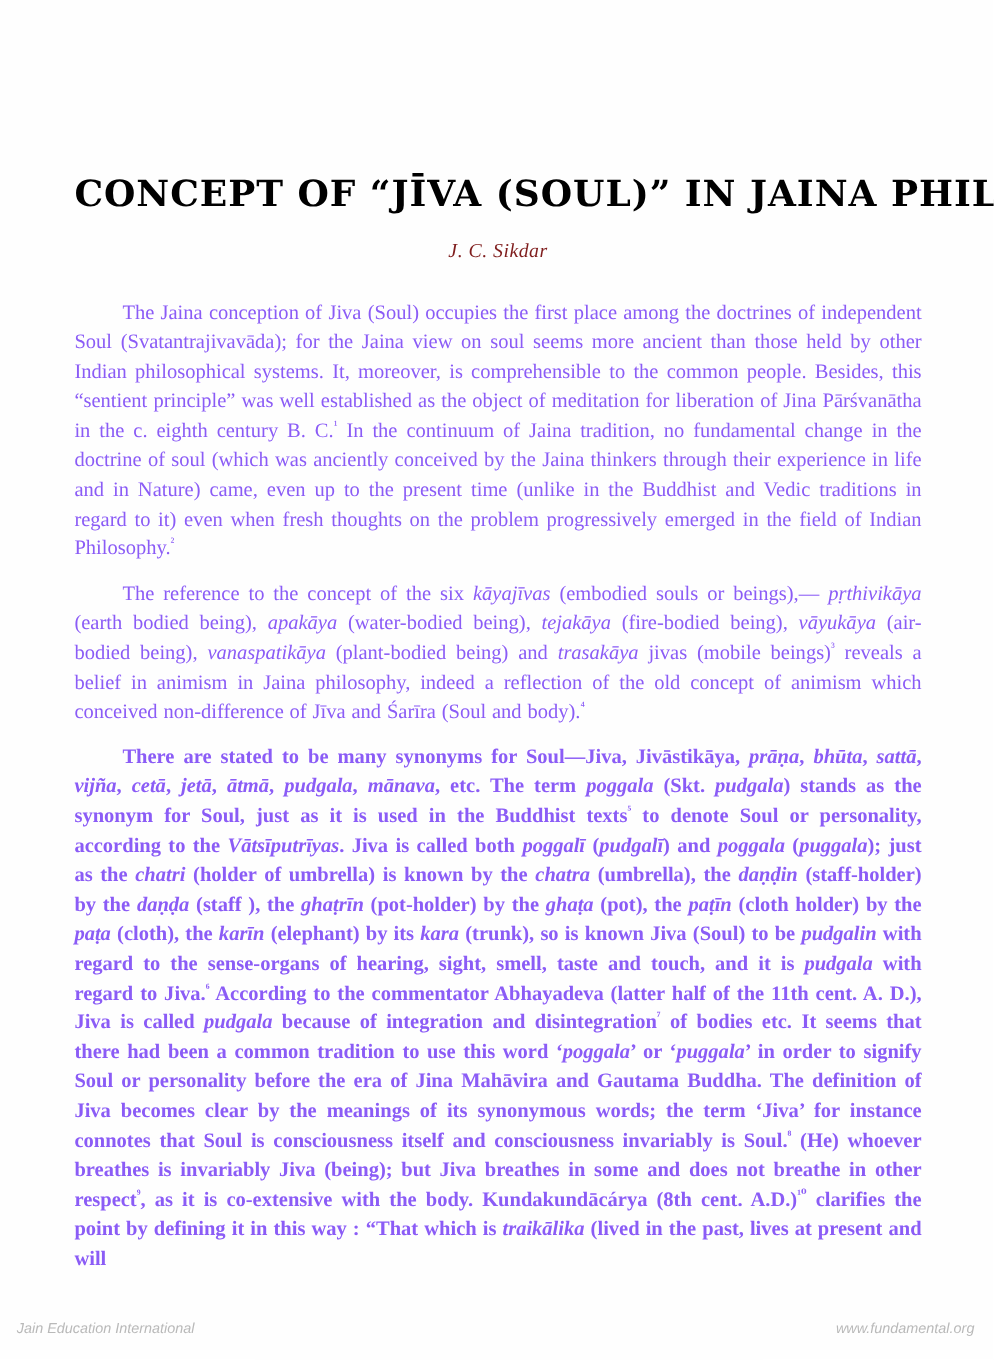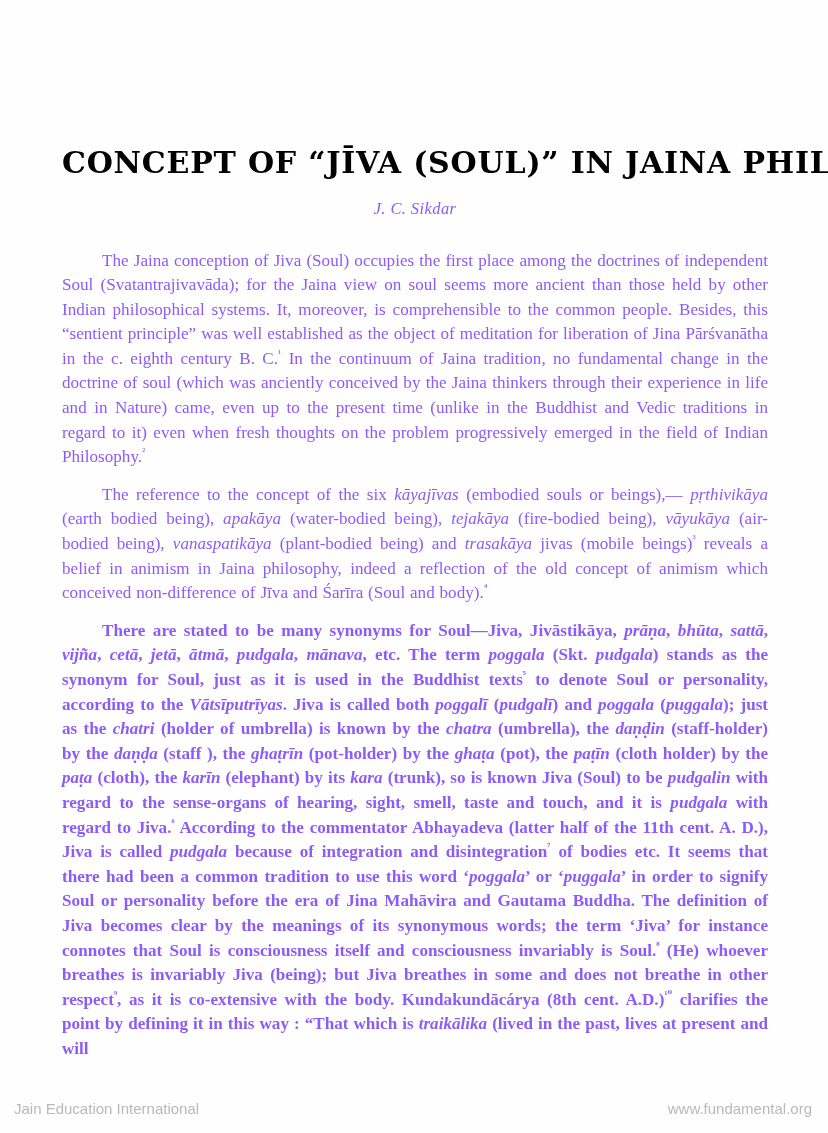--- a/index.html
+++ b/index.html
@@ -44,21 +44,21 @@
     white-space: nowrap;
   }
 
   .doc-author {
     font-family: "Liberation Serif", "DejaVu Serif", serif;
     font-style: italic;
     font-size: 16.5px;
     text-align: center;
     margin: 0 0 30px 0;
     letter-spacing: 0.4px;
-    color: #8b5cf6;
+    color: #7f1d1d;
   }
 
   .para {
     font-size: 17.1px;
     line-height: 24.6px;
     text-align: justify;
     text-justify: inter-word;
     margin: 0 0 13px 0;
     text-indent: 40px;
     color: #8b5cf6;
@@ -77,22 +77,23 @@
   }
 
   
   .footer {
     position: absolute;
     left: 0;
     right: 0;
     top: 1100px;
     height: 20px;
     font-family: "Liberation Sans", "DejaVu Sans", sans-serif;
-    font-size: 15px;
+    font-size: 12px;
     color: #b9b9b9;
+    font-style: italic;
   }
   .footer-left {
     position: absolute;
     left: 14px;
     top: 0;
     white-space: nowrap;
   }
   .footer-center {
     position: absolute;
     left: 0;

